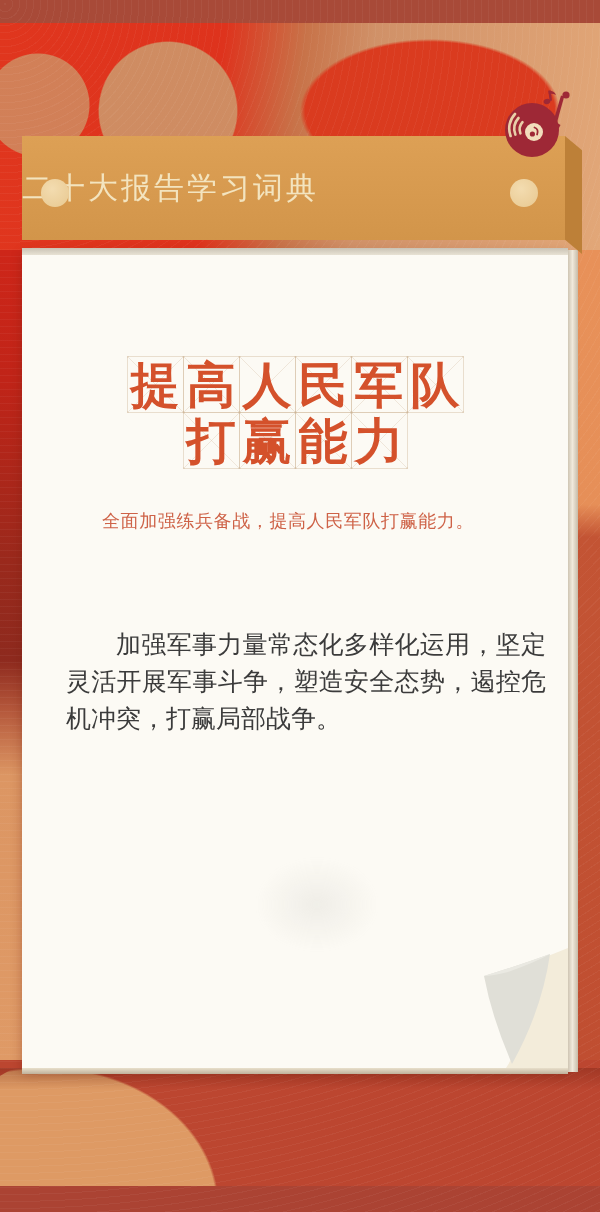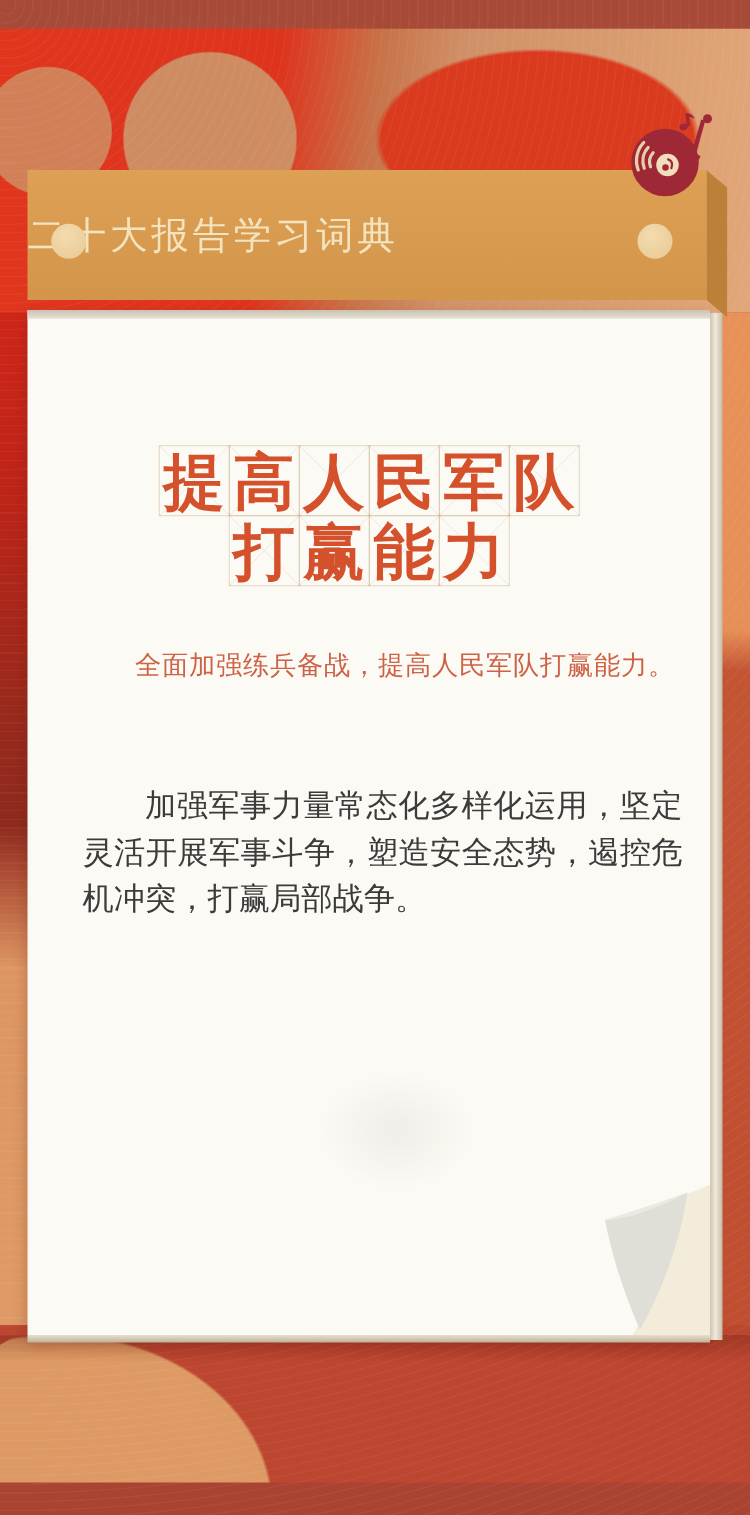--- a/index.html
+++ b/index.html
@@ -68,21 +68,21 @@
   .char-cell{width:57px;height:57px;flex:0 0 57px;text-align:center;line-height:57px;
     font-family:"DejaVu Serif","Liberation Serif",serif;font-weight:bold;font-size:49px;color:var(--accent-red);
     border:1px solid rgba(205,180,150,.4);
     background-image:
       linear-gradient(45deg, rgba(0,0,0,0) calc(50% - .5px), rgba(205,180,150,.28) 50%, rgba(0,0,0,0) calc(50% + .5px)),
       linear-gradient(-45deg, rgba(0,0,0,0) calc(50% - .5px), rgba(205,180,150,.28) 50%, rgba(0,0,0,0) calc(50% + .5px));}
   .char-cell + .char-cell{margin-left:-1px;}
 
   
   .para{position:absolute;left:44px;width:480px;text-indent:2em;text-align:justify;}
-  .lead{top:263px;font-size:21px;line-height:42px;letter-spacing:.6px;color:var(--lead-orange);}
+  .lead{top:252px;font-size:18px;line-height:42px;letter-spacing:.6px;color:var(--lead-orange);}
   .bodytext{top:350px;font-size:25px;line-height:37px;color:var(--text-dark);margin-top:28px;}
 
   
   .curl{position:absolute;left:456px;top:700px;width:90px;height:120px;}
 
   
   .vinyl{position:absolute;left:502px;top:86px;width:78px;height:80px;z-index:5;}
 </style>
 </head>
 <body>

